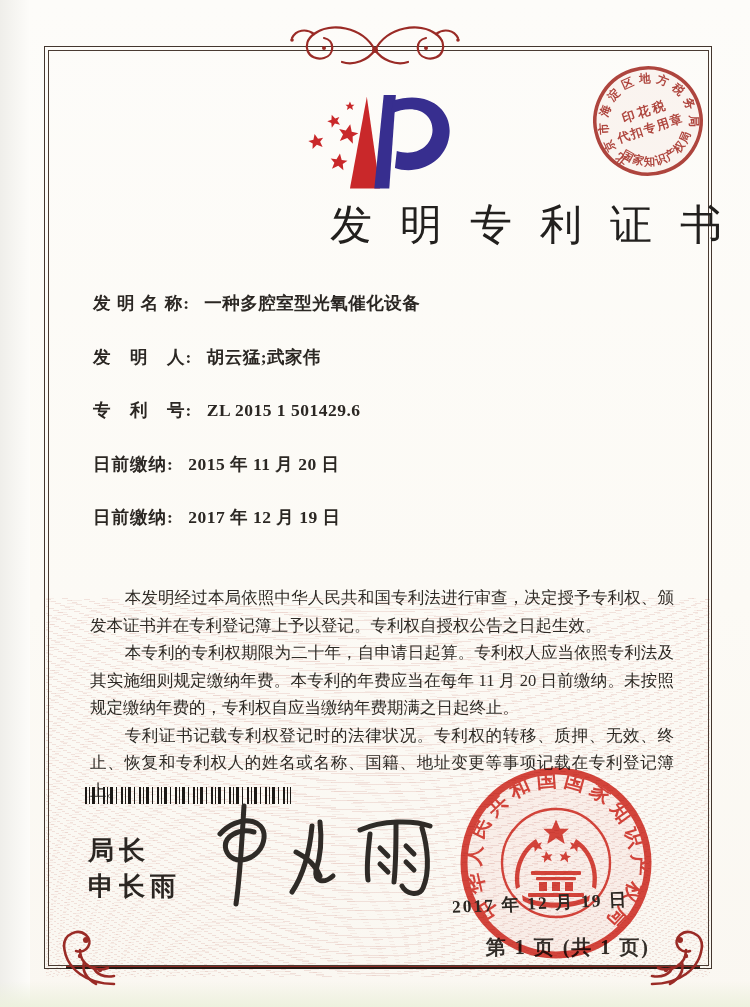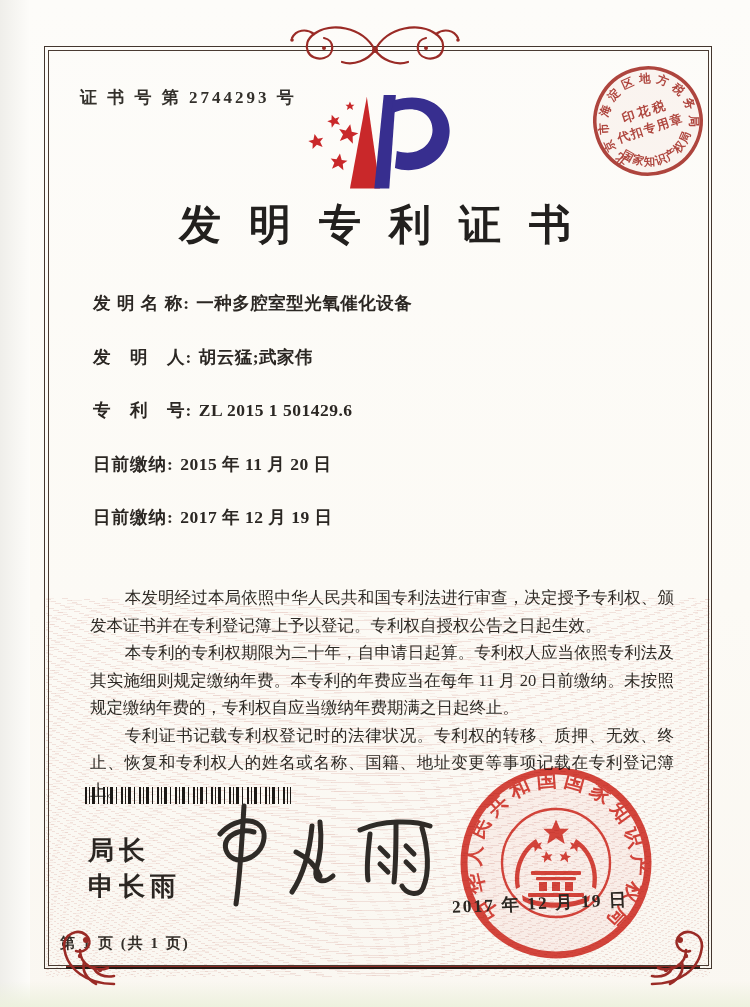--- a/index.html
+++ b/index.html
@@ -31,28 +31,28 @@
     border:1.6px solid #43362e; z-index:2; pointer-events:none;}
   .frame::before{content:"";position:absolute;inset:2.5px;border:1px solid #4a3b32;}
   .heavy-rule{position:absolute;left:66px;right:50px;top:966px;height:3.2px;
     background:#241a14;border-top:1.6px solid #8e2a24;z-index:3;}
 
   .cert-no{position:absolute;left:80px;top:86px;z-index:3;
     font-size:17px;font-weight:600;letter-spacing:3px;color:#33302b;}
 
   .logo{position:absolute;left:290px;top:90px;width:178px;height:110px;z-index:3;}
 
-  .title{position:absolute;left:0;right:0;top:197px;z-index:3;text-align:center;
-    font-size:42px;font-weight:700;color:#22201e;
+  .title{position:absolute;left:0;right:0;top:197px;z-index:3;text-align:right;
+    font-size:42px;font-weight:400;color:#22201e;
     letter-spacing:28px;padding-left:28px;}
 
   .fields{position:absolute;left:93px;right:78px;top:291px;z-index:3;}
   .field-row{margin-bottom:29.5px;font-size:17.5px;line-height:24px;color:#2b2723;white-space:nowrap;}
   .field-label{font-weight:700;letter-spacing:1px;}
-  .field-value{font-weight:600;margin-left:2px;letter-spacing:.5px;}
+  .field-value{font-weight:600;margin-left:10px;letter-spacing:.5px;}
 
   .body-text{position:absolute;left:90px;right:76px;top:584px;z-index:3;
     font-size:16.5px;line-height:27.5px;color:#2e2a25;text-align:justify;}
   .body-text p{text-indent:2.1em;margin:0;font-weight:500;}
 
   .barcode{position:absolute;left:85px;top:787px;width:206px;height:17px;z-index:3;
     background:repeating-linear-gradient(90deg,
       #1d1a17 0 2px, transparent 2px 4px,
       #1d1a17 4px 5px, transparent 5px 7px,
       #1d1a17 7px 10px, transparent 10px 13px,
@@ -64,22 +64,22 @@
 
   .seal{position:absolute;left:456px;top:763px;width:200px;height:200px;z-index:4;
     mix-blend-mode:multiply;opacity:.93;}
   .seal-date{position:absolute;left:452px;top:891px;z-index:5;white-space:nowrap;
     font-size:17.5px;font-weight:700;letter-spacing:2px;color:#2c2722;
     transform:rotate(-2.5deg);}
 
   .tax-stamp{position:absolute;left:589px;top:62px;width:118px;height:118px;z-index:4;
     transform:rotate(-18deg);mix-blend-mode:multiply;opacity:.9;}
 
-  .footer{position:absolute;left:60px;right:100px;top:934px;z-index:3;text-align:left;
-    font-size:15px;font-weight:600;letter-spacing:2px;color:#332e29;}
+  .footer{position:absolute;left:31px;right:100px;top:934px;z-index:3;text-align:right;
+    font-size:20px;font-weight:600;letter-spacing:2px;color:#332e29;}
 
   .ornament-top{position:absolute;left:258px;top:16px;width:234px;height:64px;z-index:3;}
   .ornament-bl{position:absolute;left:56px;top:926px;width:62px;height:64px;z-index:4;}
   .ornament-br{position:absolute;right:40px;top:926px;width:62px;height:64px;z-index:4;
     transform:scaleX(-1);}
 </style>
 </head>
 <body>
 
 <div class="page">
@@ -99,21 +99,20 @@
     </g>
     <g fill="#9a2b26">
       <circle cx="117" cy="34" r="3"></circle>
       <circle cx="66" cy="32" r="2"></circle>
       <circle cx="168" cy="32" r="2"></circle>
       <circle cx="34" cy="24" r="1.8"></circle>
       <circle cx="200" cy="24" r="1.8"></circle>
     </g>
   </svg>
 
-  <div class="cert-no">证 书 号 第 2744293 号</div>
 
   <svg class="logo" viewBox="0 0 190 115">
     <defs>
       <path id="st" d="M0,-10 L2.94,-3.09 L9.51,-3.09 L4.76,1.18 L6.47,8.09 L0,3.82 L-6.47,8.09 L-4.76,1.18 L-9.51,-3.09 L-2.94,-3.09 Z"></path>
     </defs>
     <g fill="#c9282a">
       <use href="#st" transform="translate(64,16) scale(0.5)"></use>
       <use href="#st" transform="translate(47,32) scale(0.72) rotate(-20)"></use>
       <use href="#st" transform="translate(62,46) scale(1.1) rotate(12)"></use>
       <use href="#st" transform="translate(28,54) scale(0.85) rotate(-12)"></use>

